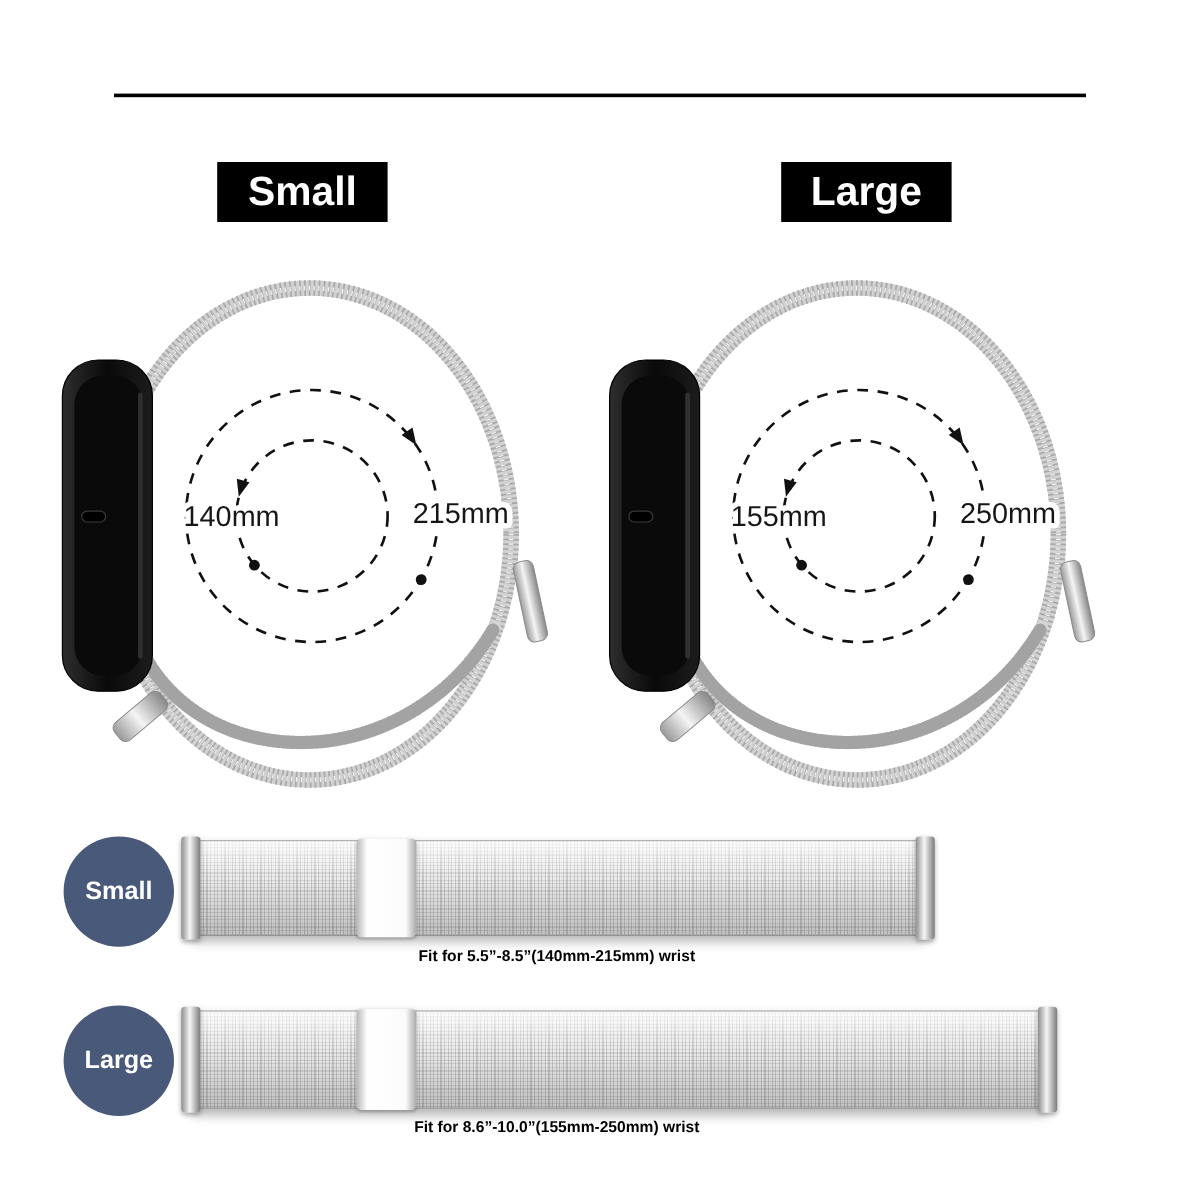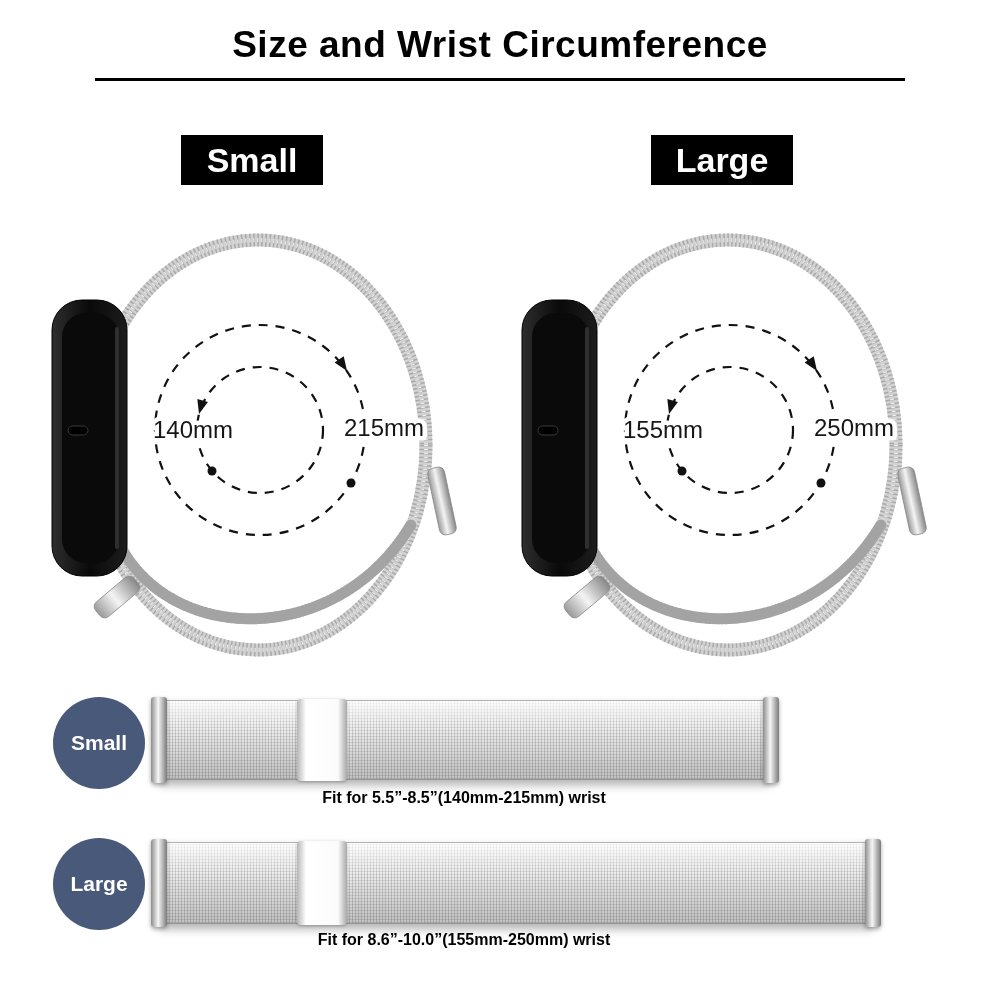--- a/index.html
+++ b/index.html
@@ -11,21 +11,21 @@
            font-size:37px; font-weight:bold; color:#000; letter-spacing:.5px; }
   .title-rule { position:absolute; top:78px; left:95px; width:810px; height:3px; background:#000; }
 
   .size-label { position:absolute; width:142px; height:50px; background:#000; color:#fff;
                 font-size:34px; font-weight:bold; display:flex; align-items:center; justify-content:center; }
   .size-label.pos-small { left:181px; top:135px; }
   .size-label.pos-large { left:651px; top:135px; }
 
   .diagram { position:absolute; width:480px; height:470px; }
   .diagram.pos-small { left:12px;  top:205px; }
-  .diagram.pos-large { left:482px; top:205px; }
+  .diagram.pos-large { left:468px; top:205px; }
   svg text { font-family:"Liberation Sans", sans-serif; }
   .measure-text { font-size:24px; fill:#161616; paint-order:stroke; stroke:#ffffff; stroke-width:9px; stroke-linejoin:round; }
 
   .badge { position:absolute; width:92px; height:92px; border-radius:50%;
            background:var(--badge-navy, #48597A); color:#fff; display:flex; align-items:center; justify-content:center;
            font-size:21px; font-weight:bold; }
   .badge.pos-small { left:53px; top:697px; }
   .badge.pos-large { left:53px; top:838px; }
 
   .band { position:absolute;
@@ -41,30 +41,29 @@
   .band::before, .band::after { content:""; position:absolute; top:-4px; bottom:-4px; width:16px;
           background:linear-gradient(90deg,#8d8d8d,#f6f6f6 45%,#7a7a7a); border-radius:3px;
           box-shadow:0 2px 4px rgba(0,0,0,.35); }
   .band::before { left:-9px; }
   .band::after  { right:-9px; }
   .band-clasp { position:absolute; left:137px; top:-2px; bottom:-2px; width:50px;
           background:linear-gradient(90deg,#b6b6b6 0%,#ffffff 18%,#fbfbfb 82%,#a8a8a8 100%);
           border-radius:4px; box-shadow:0 1px 3px rgba(0,0,0,.25); }
 
   .band-caption { position:absolute; left:158px; width:612px; text-align:center;
-          font-size:16px; font-weight:bold; color:#000; }
+          font-size:13px; font-weight:bold; color:#000; }
   .band-caption.pos-small { top:789px; }
   .band-caption.pos-large { top:931px; }
 </style>
 </head>
 <body>
 
 <div class="page">
 
-  <div class="title">Size and Wrist Circumference</div>
   <div class="title-rule"></div>
 
   <div class="size-label pos-small">Small</div>
 
   <div class="size-label pos-large">Large</div>
 
   <div class="diagram pos-small">
     <svg width="480" height="470" viewBox="0 0 480 470">
       <defs>
         <linearGradient id="silverV-s" x1="0" y1="0" x2="1" y2="0">

